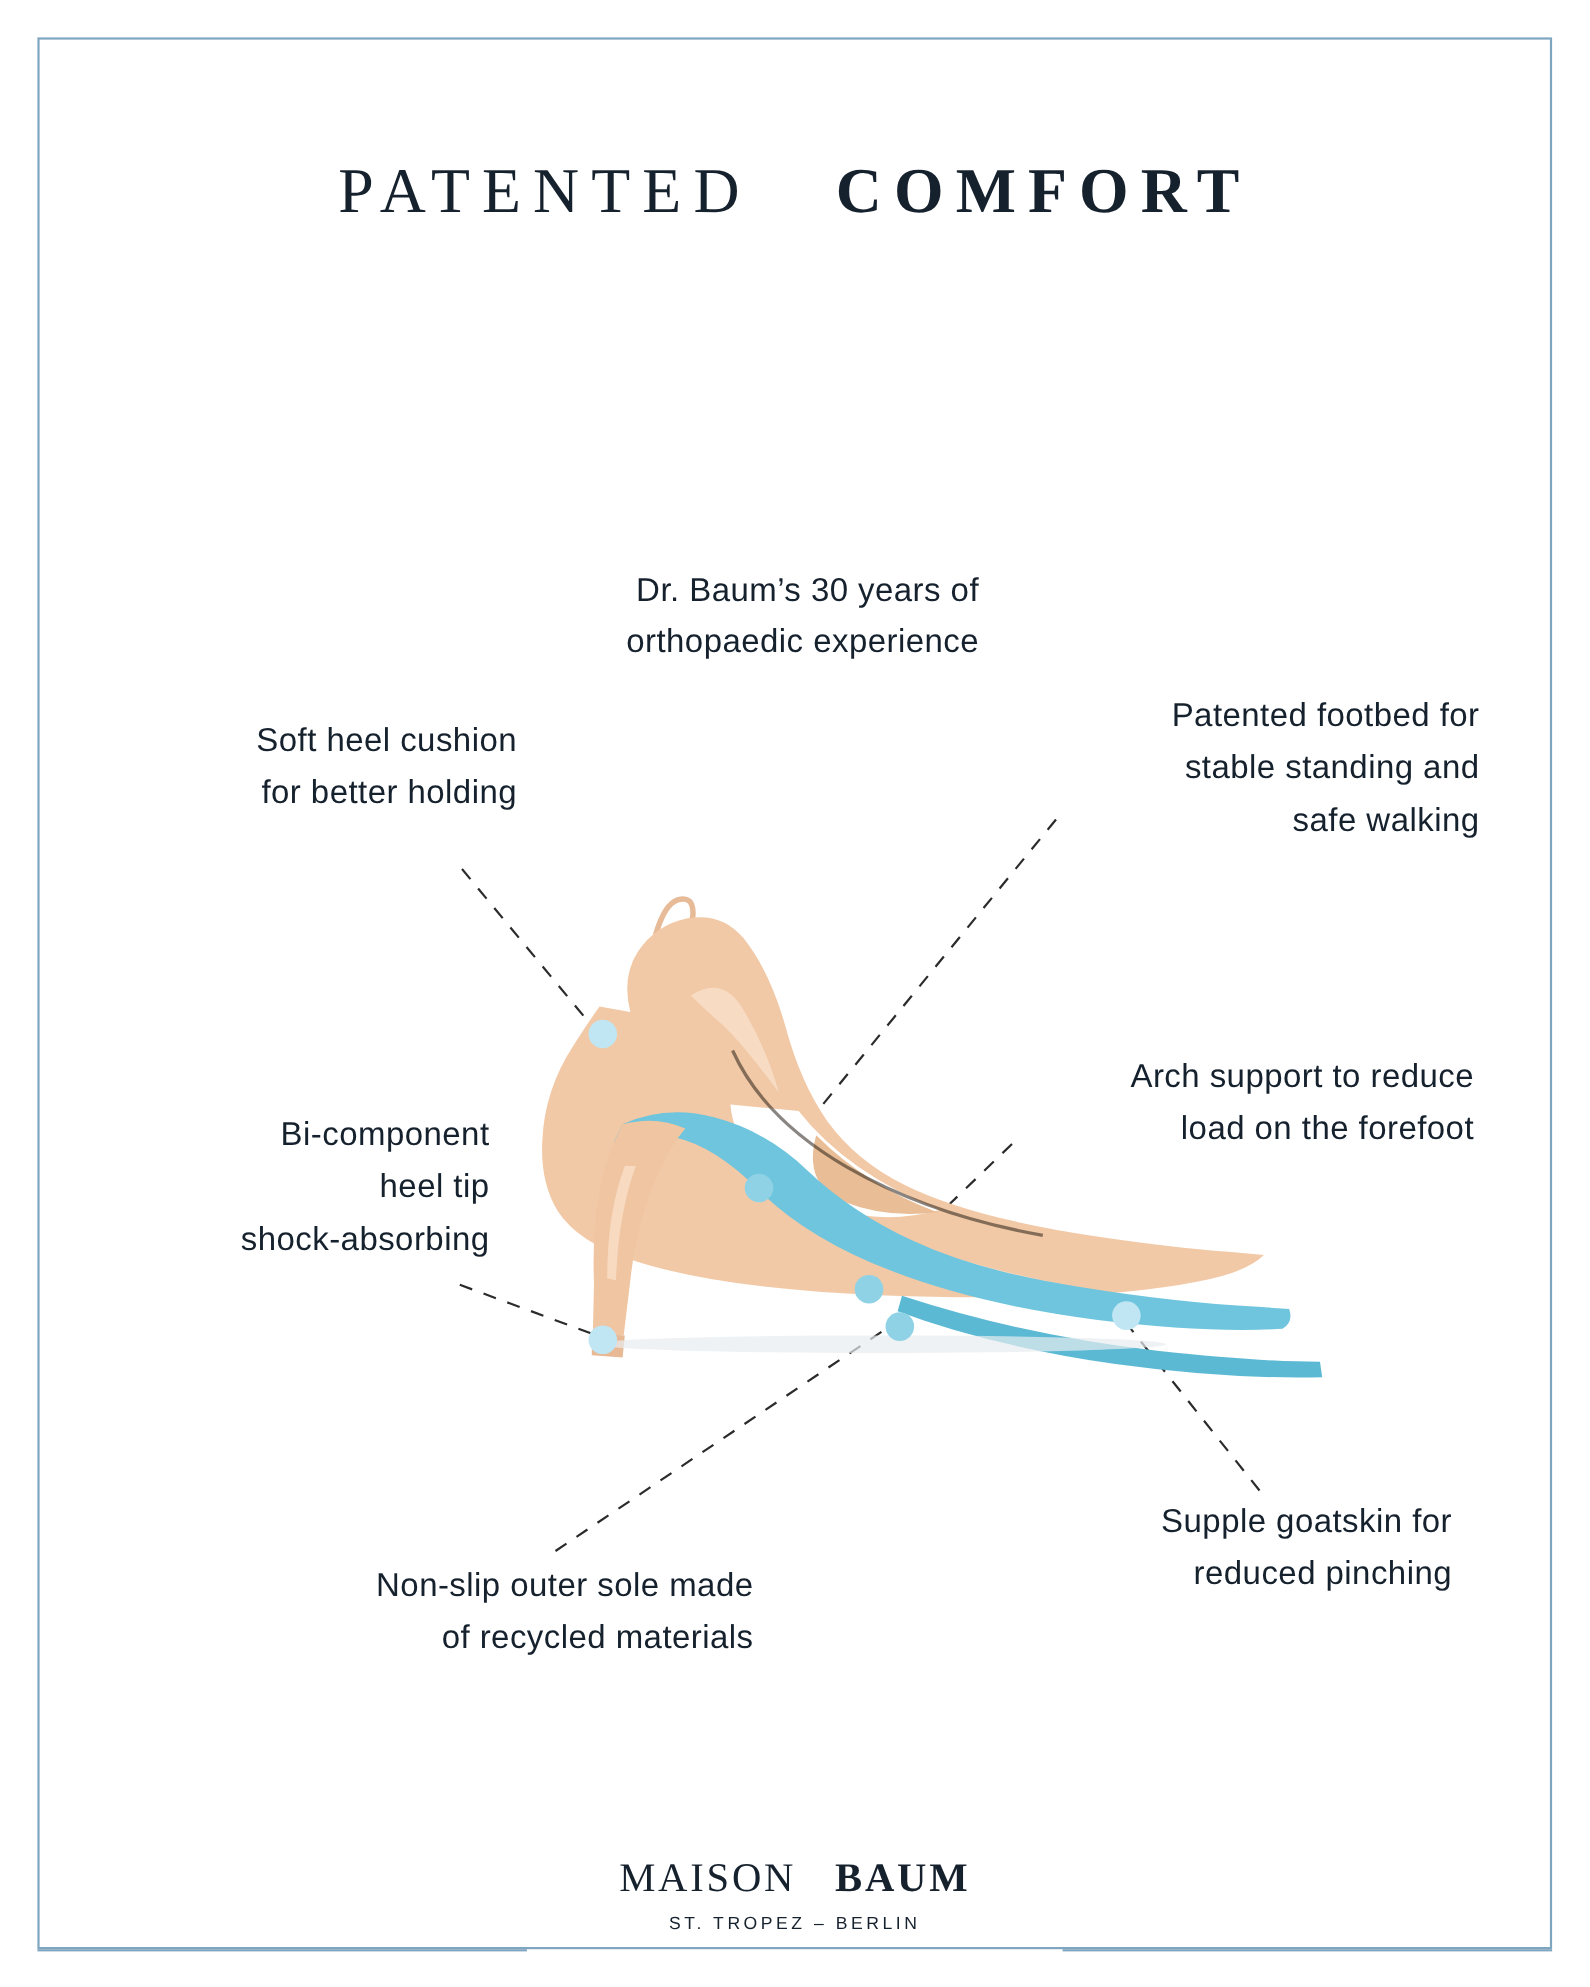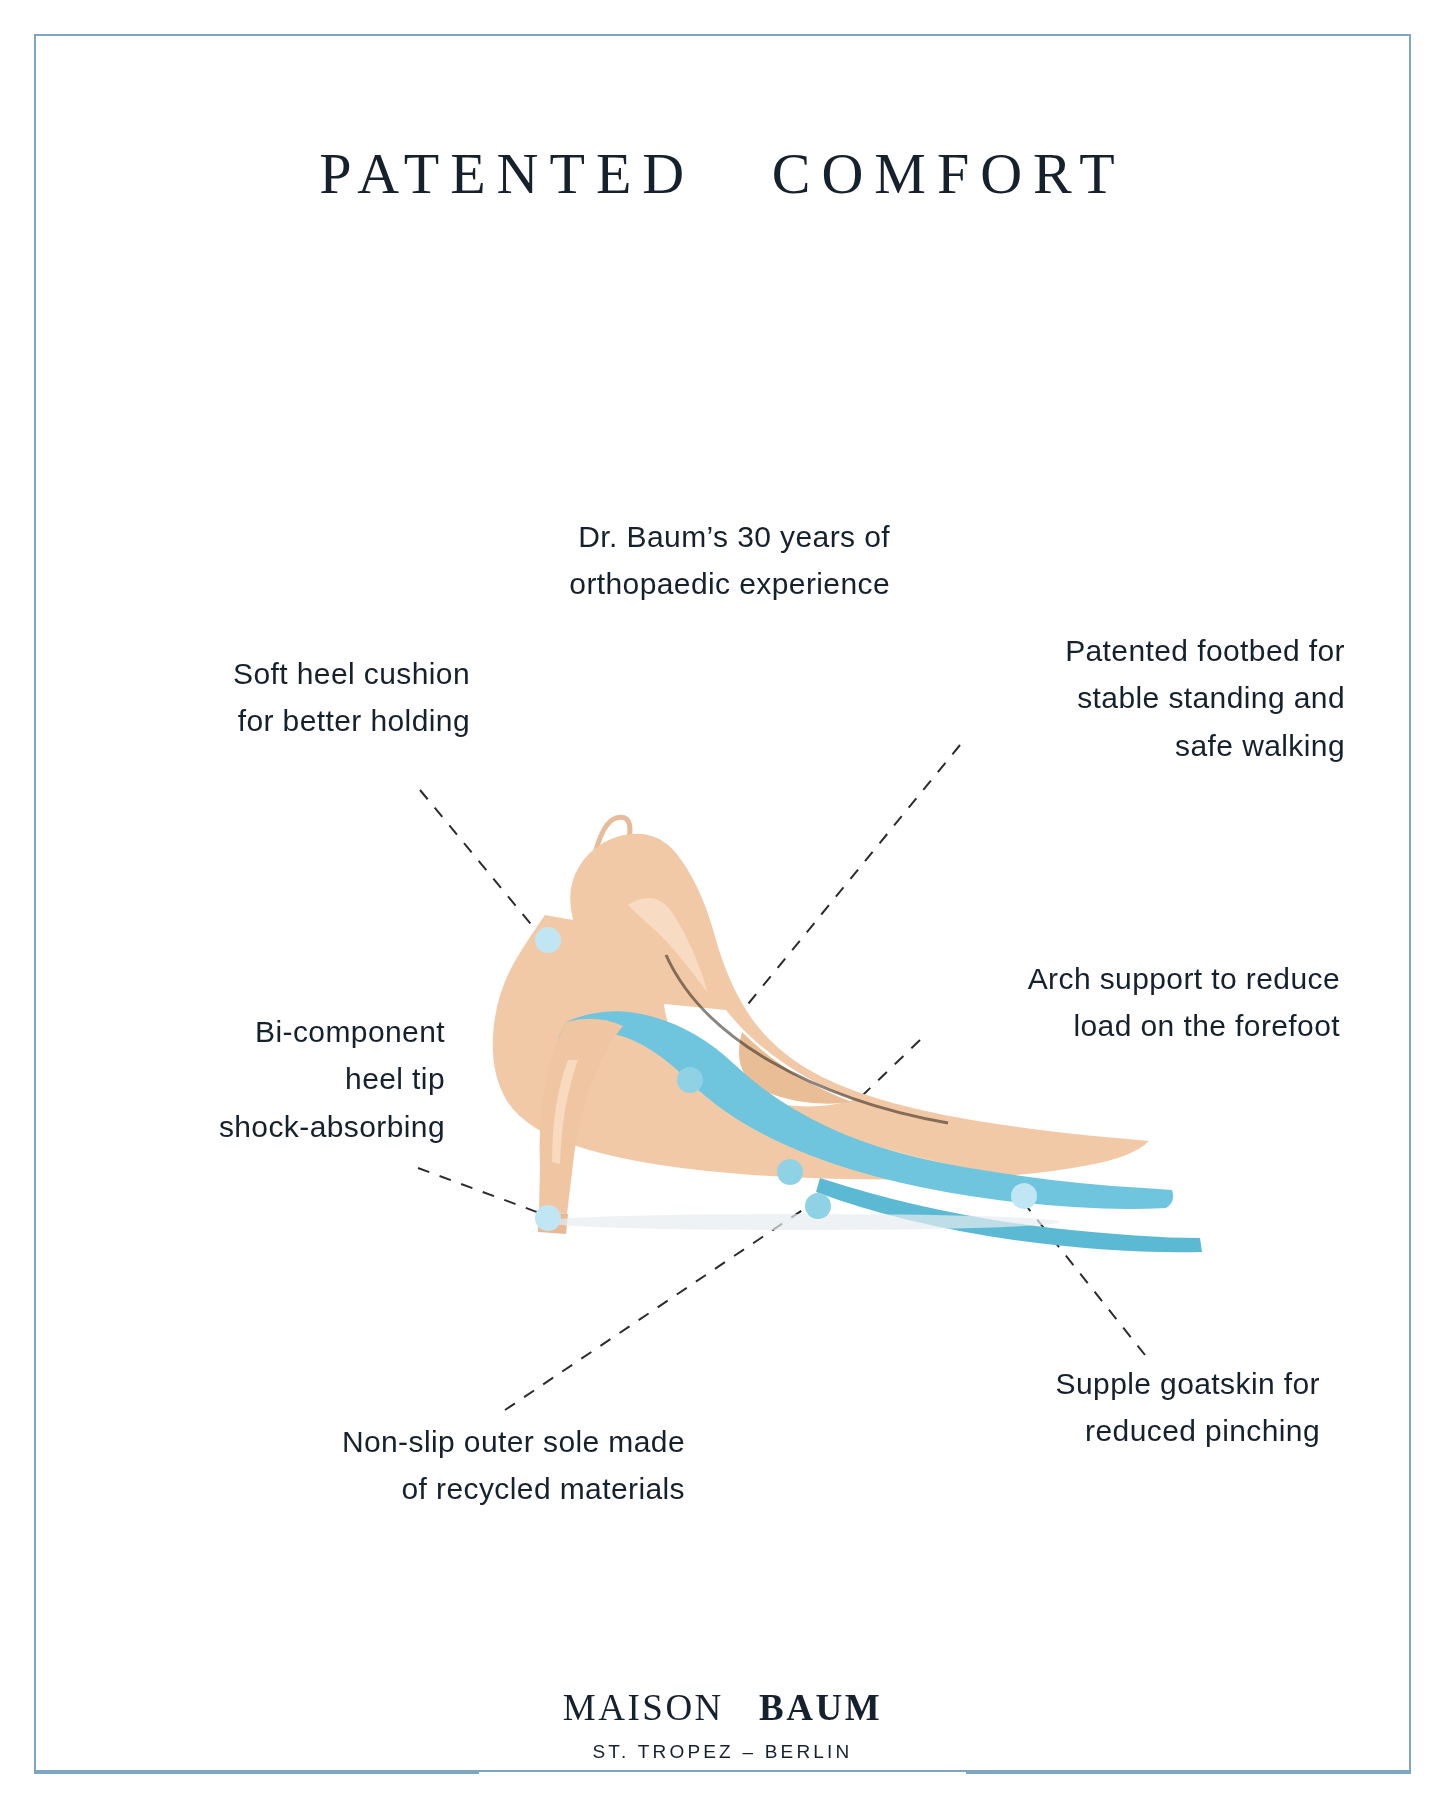--- a/index.html
+++ b/index.html
@@ -43,21 +43,21 @@
     top: 140px;
     width: 1445px;
     text-align: center;
     font-family: "Liberation Serif", serif;
     font-size: 58px;
     letter-spacing: 11px;
     color: #16212e;
     white-space: nowrap;
   }
   .title .light { font-weight: 400; text-align: center; }
-  .title .reg  { font-weight: 400; }
+  .title .reg  { font-weight: 700; }
 
   
   .label {
     position: absolute;
     font-family: "Liberation Sans", sans-serif;
     font-size: 30px;
     line-height: 1.58;
     color: #16212e;
     letter-spacing: 0.4px;
   }
@@ -82,21 +82,21 @@
   .brand {
     font-family: "Liberation Serif", serif;
     font-size: 37px;
     letter-spacing: 2.5px;
     color: #16212e;
   }
   .brand .bold { font-weight: 700; }
   .brand-sub {
     margin-top: 12px;
     font-family: "Liberation Sans", sans-serif;
-    font-size: 19px;
+    font-size: 16px;
     letter-spacing: 3.2px;
     color: #16212e;
   }
   .rule {
     position: absolute;
     top: 1772px;
     height: 2px;
     background: #7fa6c0;
   }
   .rule.left  { left: 34px;  width: 445px; }

